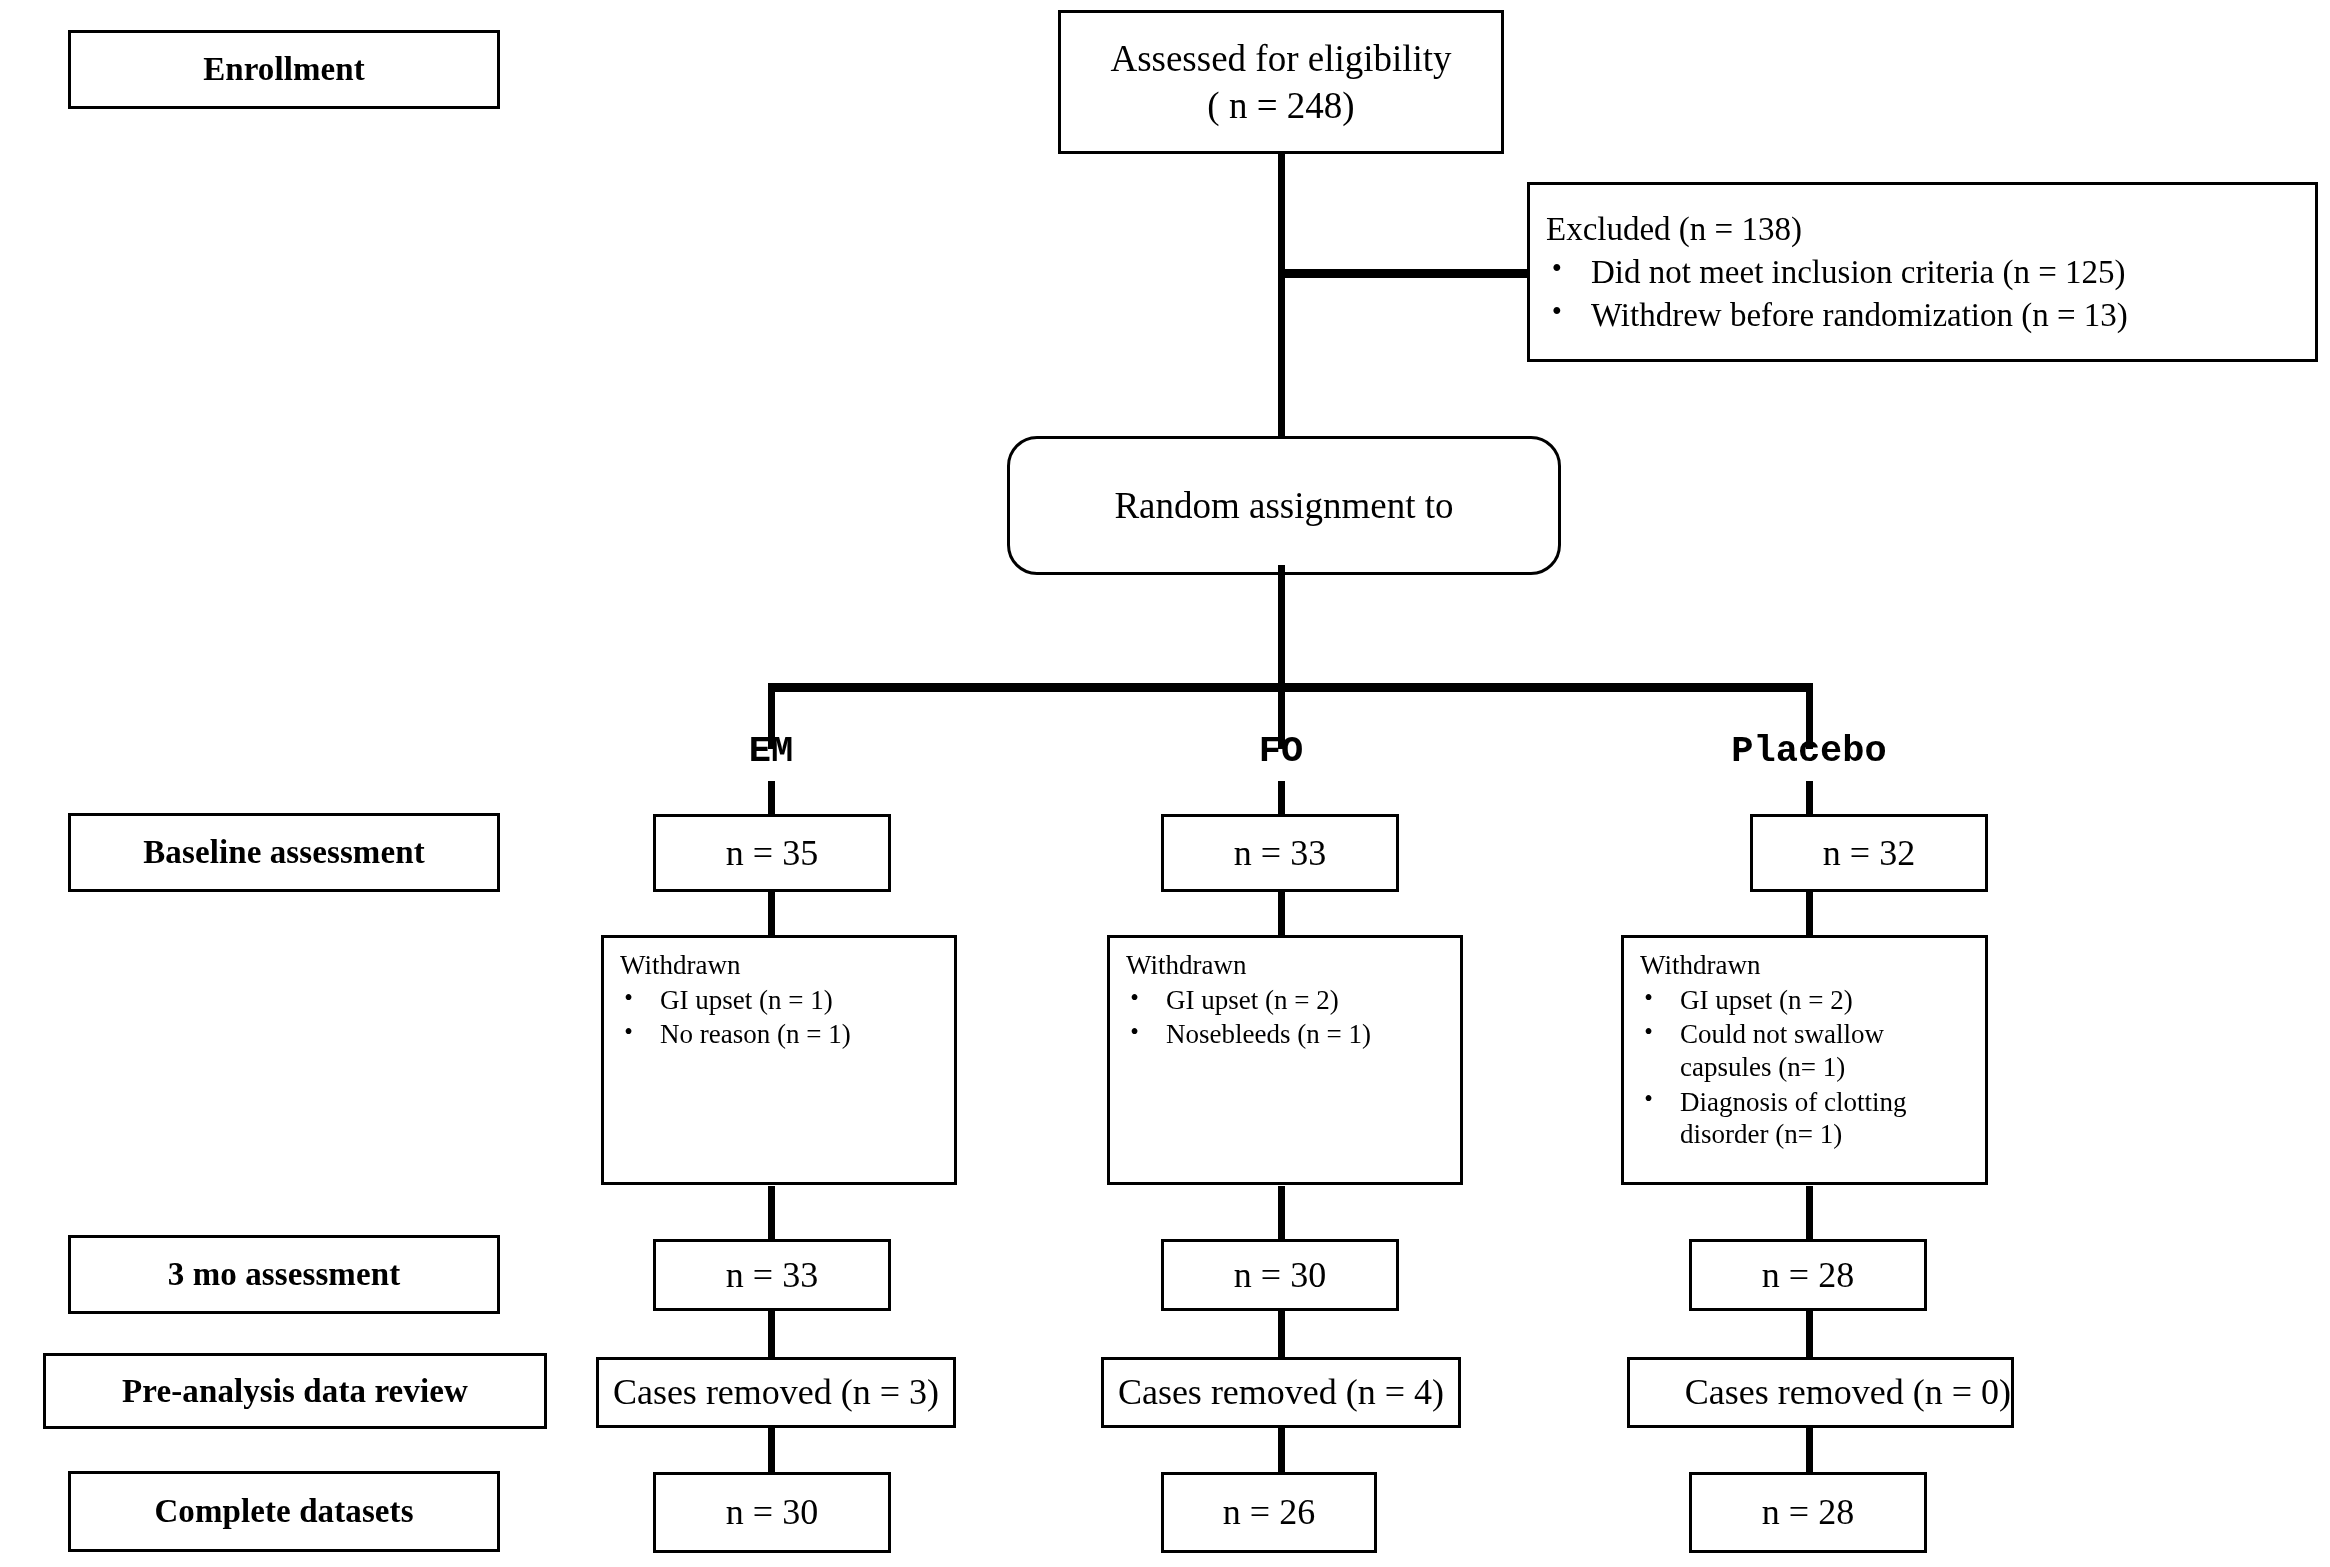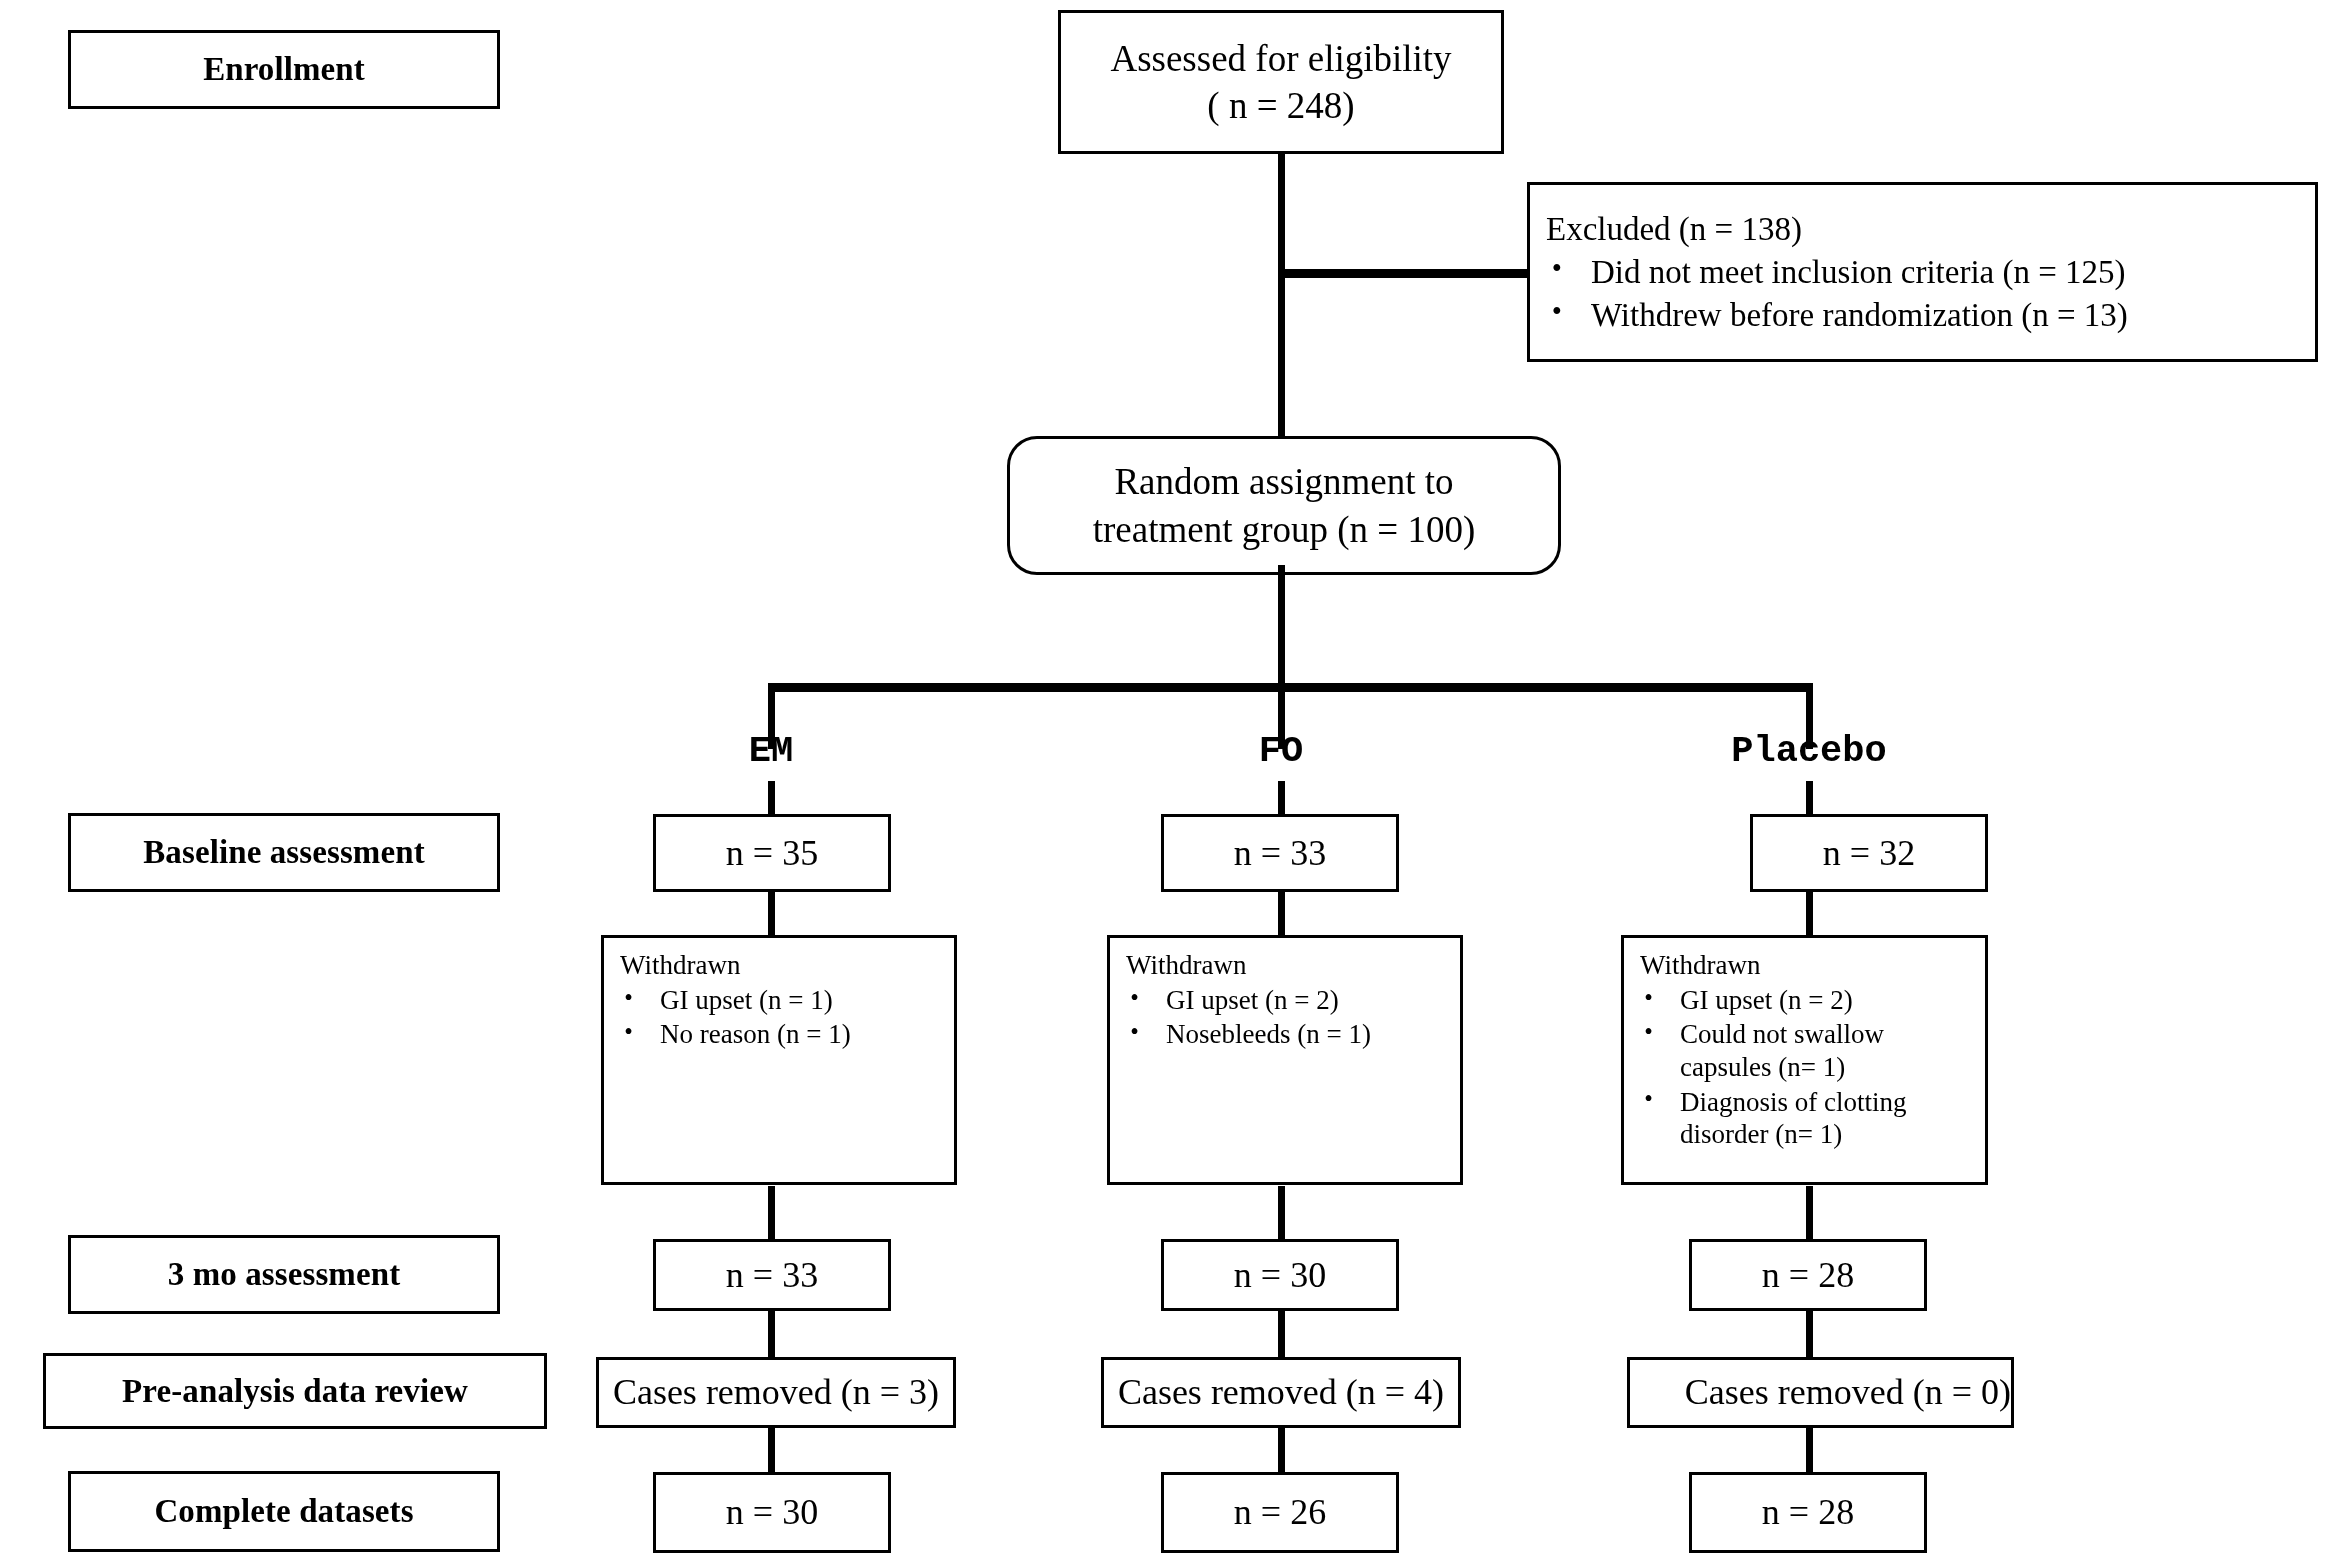--- a/index.html
+++ b/index.html
@@ -142,21 +142,20 @@
       <p class="listbox-title">Excluded (n = 138)</p>
       <ul class="bullets">
         <li>Did not meet inclusion criteria (n = 125)</li>
         <li>Withdrew before randomization (n = 13)</li>
       </ul>
     </div>
   </div>
 
   <div class="box flow-box" style="left:1007px; top:436px; width:554px; height:139px; flex-direction:column;border-radius:30px;">
     <span>Random assignment to</span>
-    <span>treatment group (n = 100)</span>
   </div>
 
   <div class="vline" style="left:1278px; top:565px; height:124px;"></div>
 
   <div class="hline thick" style="left:768px; top:683px; width:1043px;"></div>
 
   <div class="vline" style="left:768px; top:683px; height:66px;"></div>
   <div class="vline" style="left:1278px; top:683px; height:66px;"></div>
   <div class="vline" style="left:1806px; top:683px; height:66px;"></div>
 
@@ -247,21 +246,21 @@
     <span>Cases removed (n = 0)</span>
   </div>
 
   <div class="vline" style="left:768px; top:1427px; height:47px;"></div>
   <div class="vline" style="left:1278px; top:1427px; height:47px;"></div>
   <div class="vline" style="left:1806px; top:1427px; height:47px;"></div>
 
   <div class="box n-box" style="left:653px; top:1472px; width:238px; height:81px;">
     <span>n = 30</span>
   </div>
-  <div class="box n-box" style="left:1161px; top:1472px; width:238px; height:81px;">
+  <div class="box n-box" style="left:1161px; top:1472px; width:216px; height:81px;">
     <span>n = 26</span>
   </div>
   <div class="box n-box" style="left:1689px; top:1472px; width:238px; height:81px;">
     <span>n = 28</span>
   </div>
 
 </div>
 
 
 </body></html>

